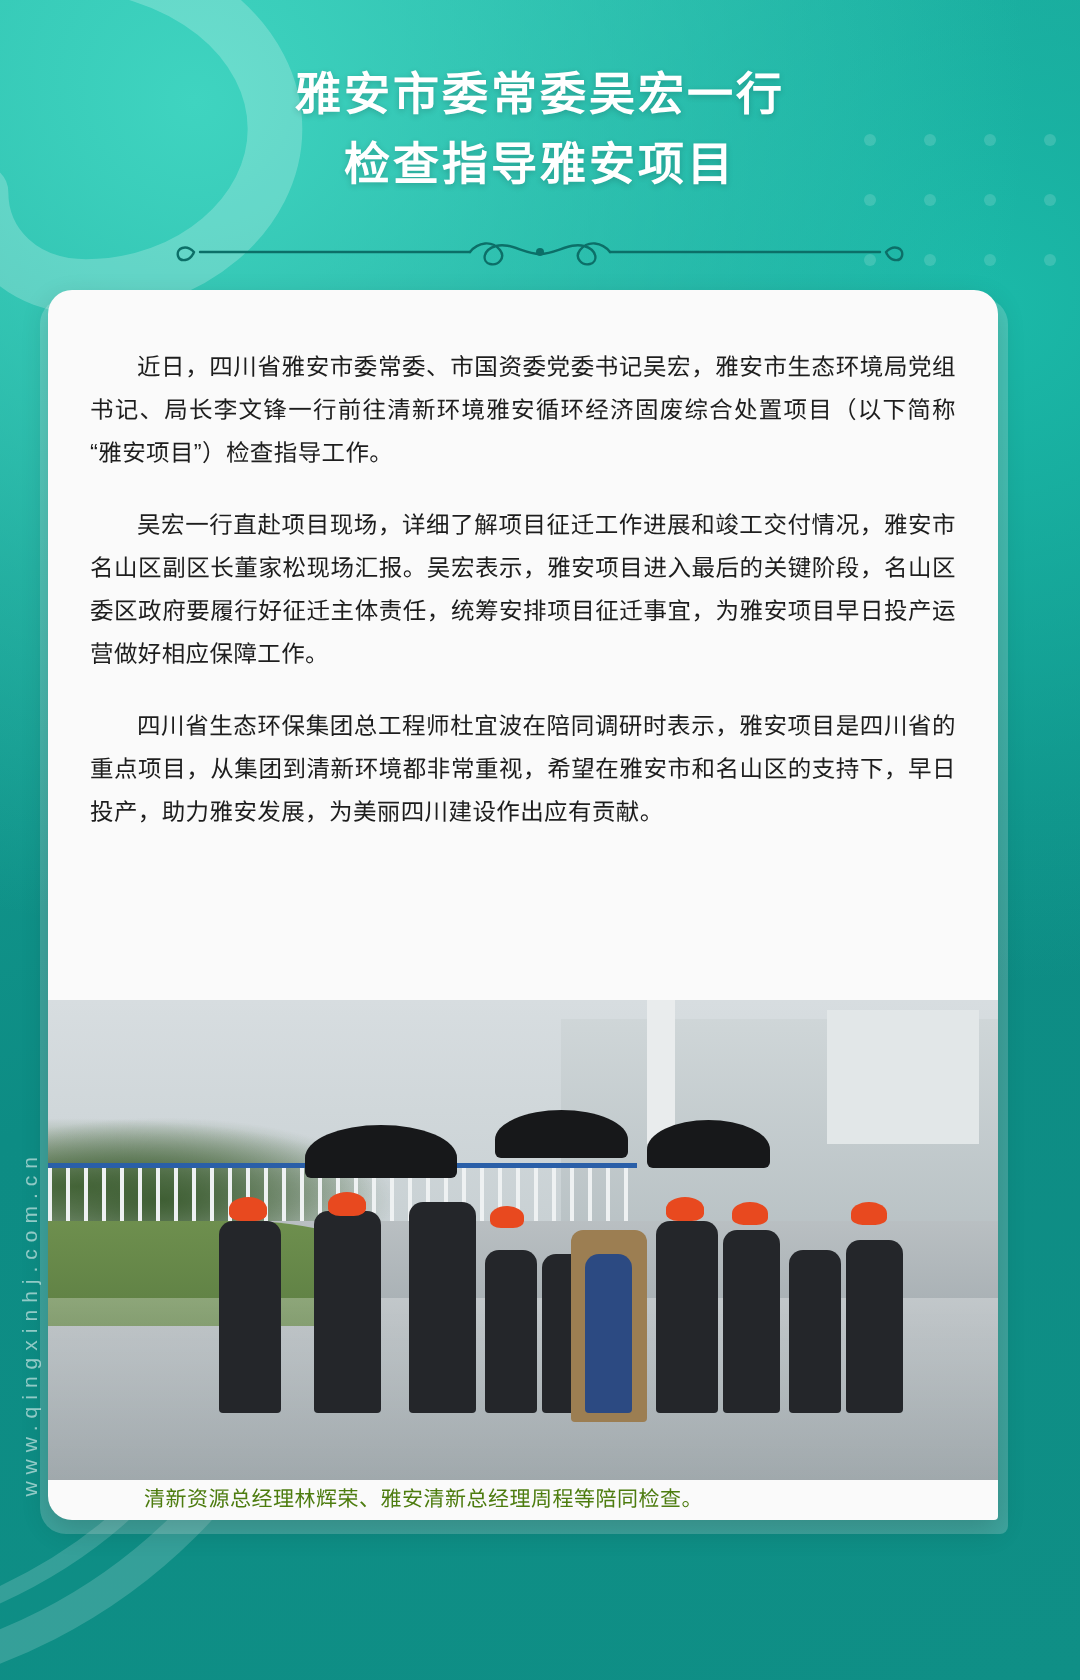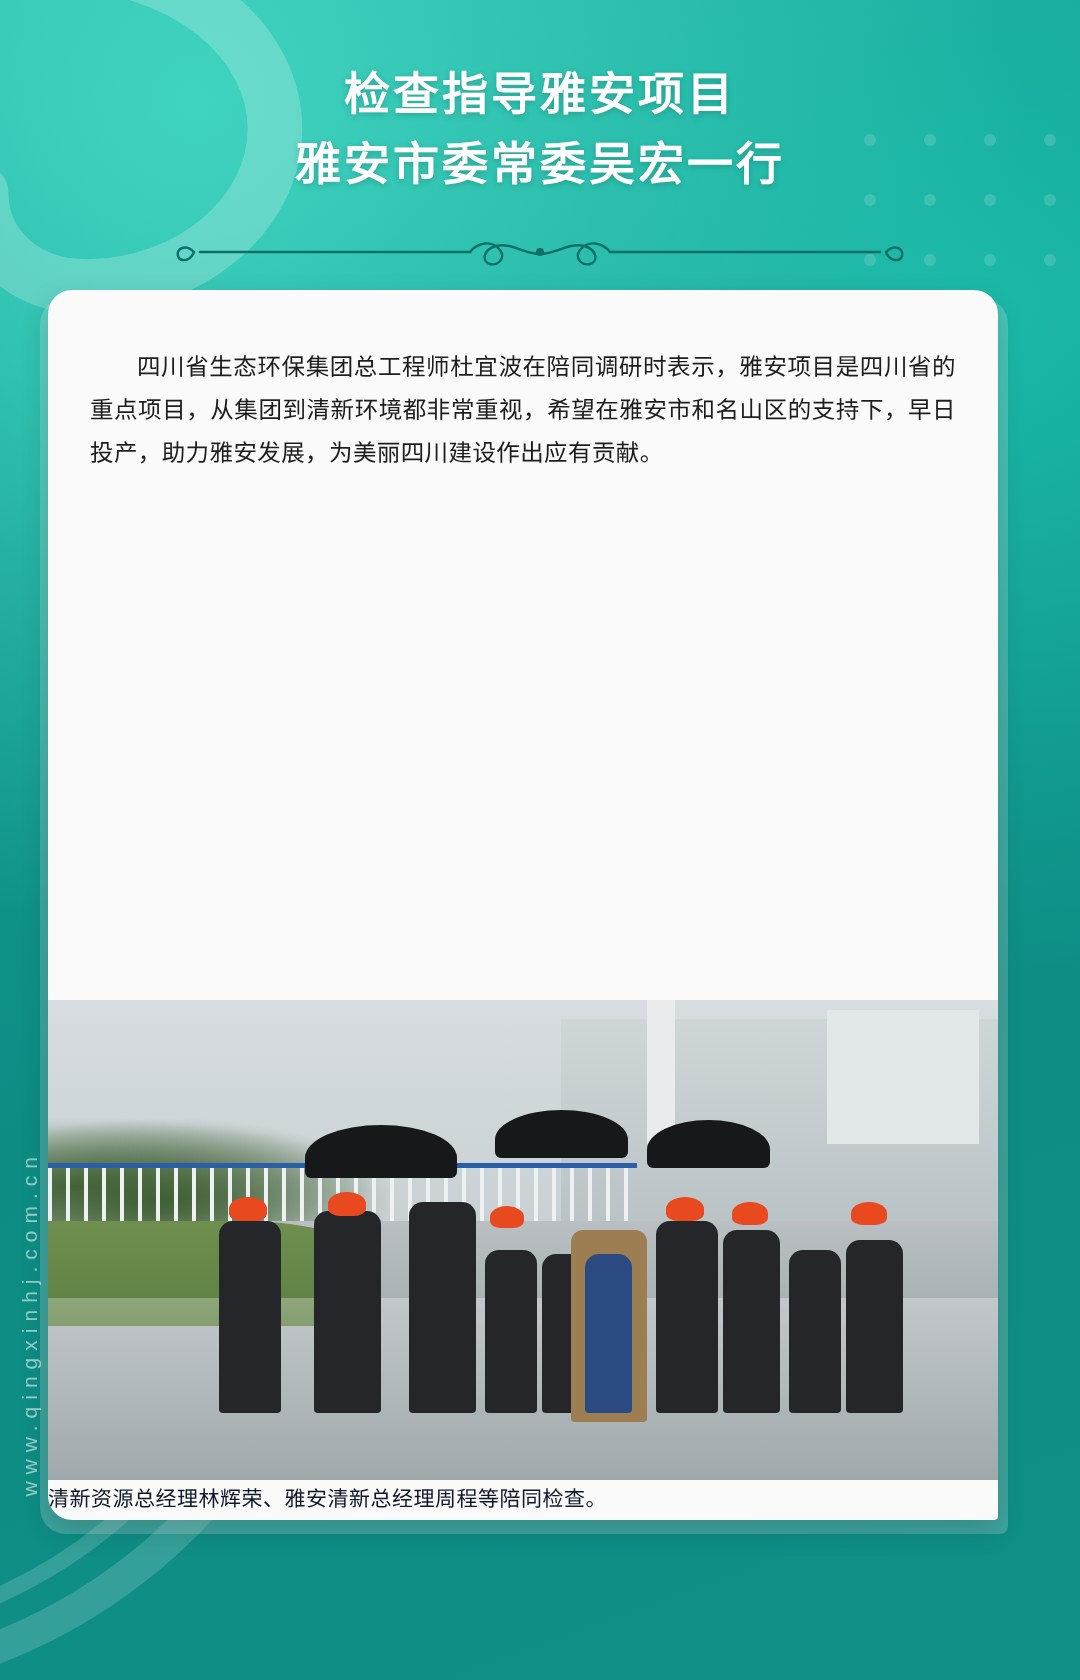--- a/index.html
+++ b/index.html
@@ -130,22 +130,23 @@
   }
   .photo {
     position: absolute;
     inset: 0;
   }
   .caption {
     position: absolute;
     left: 0;
     top: 1192px;
     width: 751px;
+    text-align: center;
     font-size: 21px;
-    color: #0f172a;
+    color: #4d7c0f;
     letter-spacing: 0.5px;
   }
 
   
   .watermark {
     position: absolute;
     left: 18px;
     top: 1150px;
     color: rgba(255,255,255,0.55);
     font-size: 21px;
@@ -196,41 +197,43 @@
       <circle cx="10" cy="70" r="3"></circle>
         <circle cx="40" cy="70" r="3"></circle>
         <circle cx="70" cy="70" r="3"></circle>
         <circle cx="100" cy="70" r="3"></circle>
     </g>
   </svg>
 </div>
 
 <div class="header">
   <div class="title-block">
+    <div class="title-line">雅安市委常委吴宏一行</div>
     <div class="title-line">检查指导雅安项目</div>
-    <div class="title-line">雅安市委常委吴宏一行</div>
   </div>
 
   <svg class="divider" viewBox="0 0 740 40">
     <g fill="none" stroke="#0c6f68" stroke-width="2.4" stroke-linecap="round">
       <path d="M30 20 L300 20"></path>
       <path d="M440 20 L710 20"></path>
       <path d="M300 20 c8 -10 22 -12 30 -2 c6 8 -2 16 -10 14 c-8 -2 -8 -14 6 -18 c14 -4 28 8 44 8"></path>
       <path d="M440 20 c-8 -10 -22 -12 -30 -2 c-6 8 2 16 10 14 c8 -2 8 -14 -6 -18 c-14 -4 -28 8 -44 8"></path>
       <path d="M24 20 c-8 -8 -18 -4 -16 4 c2 6 12 6 16 -4"></path>
       <path d="M716 20 c8 -8 18 -4 16 4 c-2 6 -12 6 -16 -4"></path>
     </g>
     <circle cx="370" cy="20" r="4" fill="#0c6f68"></circle>
   </svg>
 </div>
 
 <div class="card-shadow"></div>
 
 <div class="card">
   <div class="card-inner">
+    <p class="para">近日，四川省雅安市委常委、市国资委党委书记吴宏，雅安市生态环境局党组书记、局长李文锋一行前往清新环境雅安循环经济固废综合处置项目（以下简称“雅安项目”）检查指导工作。</p>
+    <p class="para">吴宏一行直赴项目现场，详细了解项目征迁工作进展和竣工交付情况，雅安市名山区副区长董家松现场汇报。吴宏表示，雅安项目进入最后的关键阶段，名山区委区政府要履行好征迁主体责任，统筹安排项目征迁事宜，为雅安项目早日投产运营做好相应保障工作。</p>
     <p class="para">四川省生态环保集团总工程师杜宜波在陪同调研时表示，雅安项目是四川省的重点项目，从集团到清新环境都非常重视，希望在雅安市和名山区的支持下，早日投产，助力雅安发展，为美丽四川建设作出应有贡献。</p>
   </div>
 
   <div class="photo-wrap">
     <div class="photo">
       <div class="sky"></div>
       <div class="factory"></div>
       <div class="factory2"></div>
       <div class="stack"></div>
       <div class="trees"></div>

